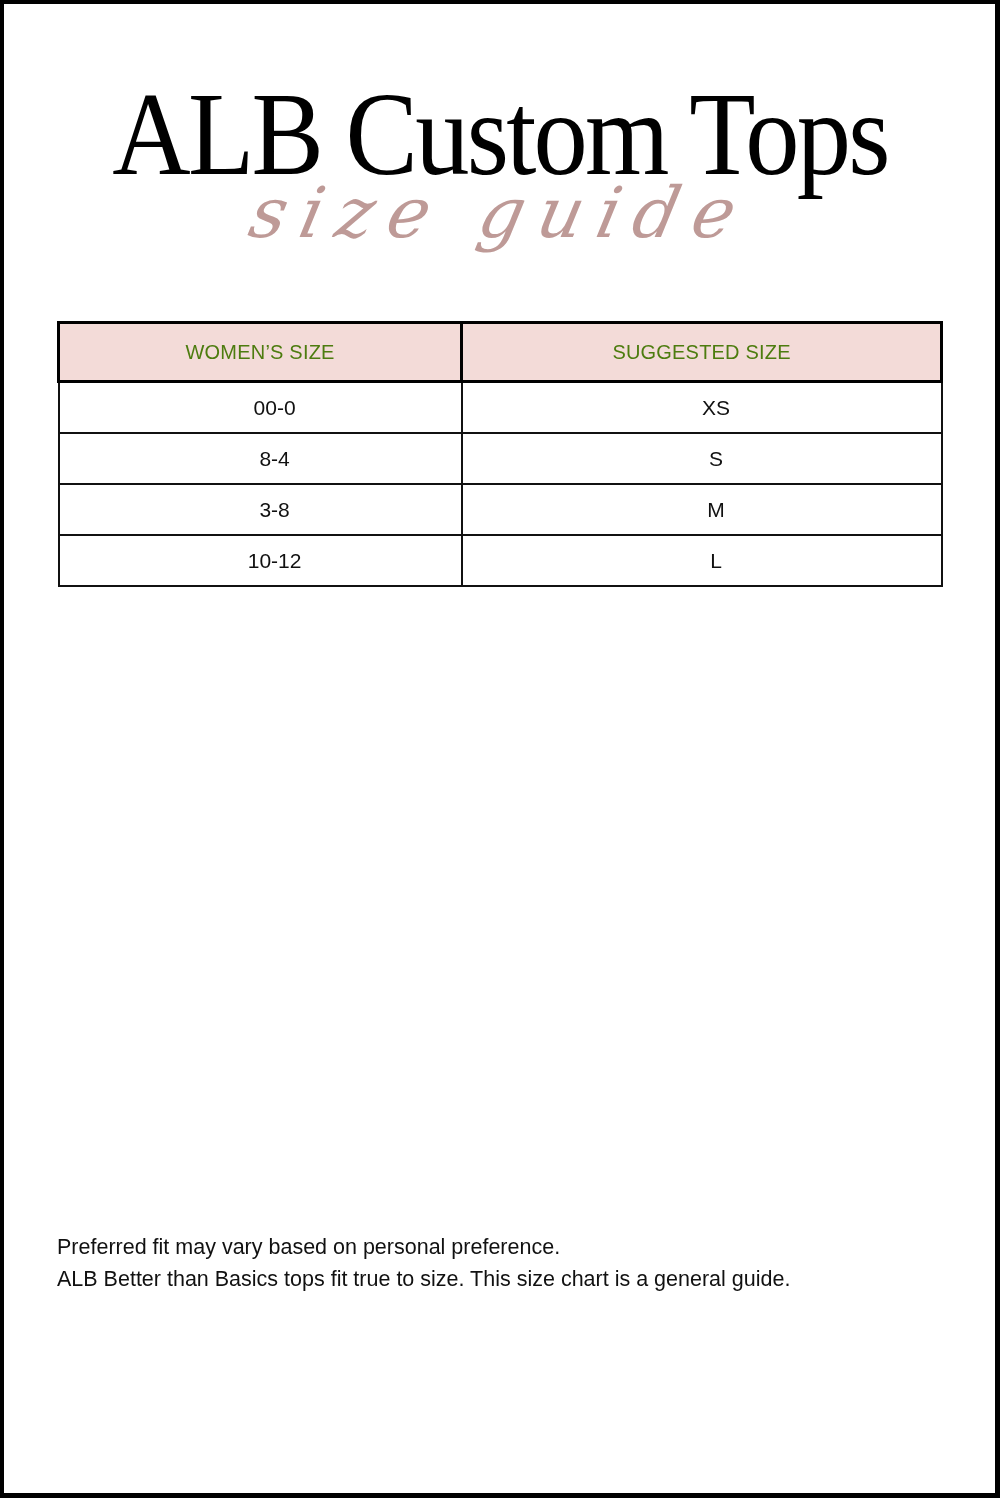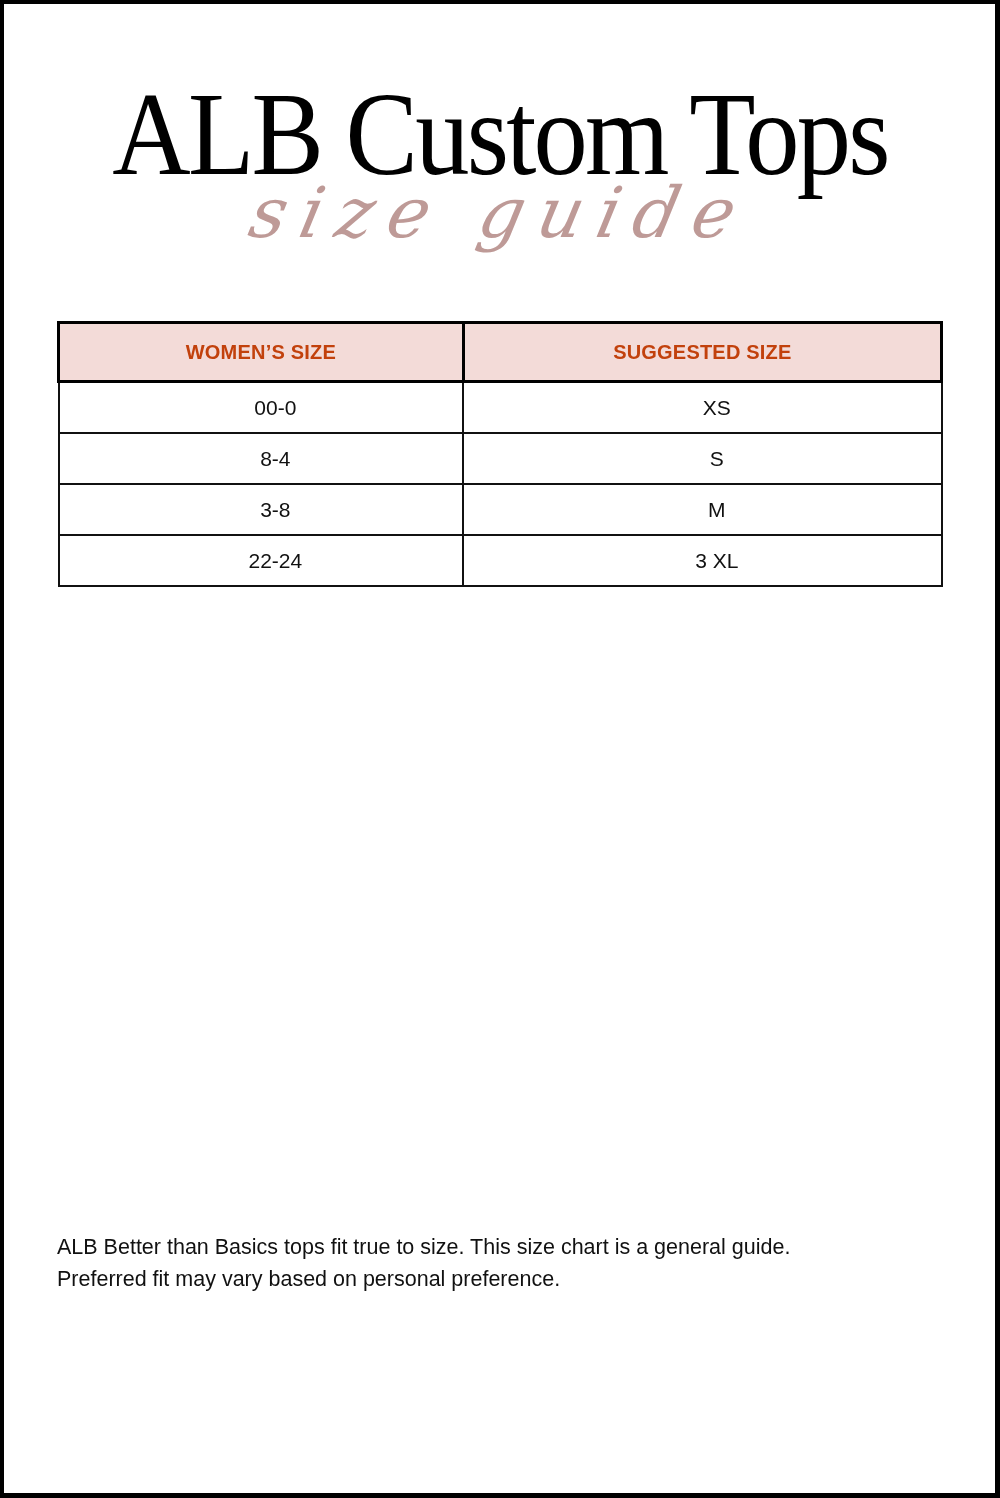--- a/index.html
+++ b/index.html
@@ -1,21 +1,21 @@
 <!DOCTYPE html>
 <html><head>
 <meta charset="utf-8">
 <style>
   html, body { margin:0; padding:0; }
   body { width:1000px; height:1498px; background:#ffffff; position:relative; overflow:hidden; }
   .frame { position:absolute; left:0; top:0; width:1000px; height:1498px; box-sizing:border-box; border:4px solid #000; border-right-width:5px; border-bottom-width:5px; }
   .title { position:absolute; left:0; top:70px; width:1000px; text-align:center; font-family:"Liberation Serif", "DejaVu Serif", serif; font-size:118px; line-height:130px; color:#000; letter-spacing:-3px; transform:scaleX(0.92); transform-origin:center; white-space:nowrap; }
   .script { position:absolute; left:0; top:168px; width:1000px; text-align:center; font-family:"DejaVu Serif", serif; font-style:italic; font-size:70px; line-height:90px; color:#b8908c; letter-spacing:14px; font-weight:normal; -webkit-text-stroke:0; opacity:0.9; transform:skewX(-12deg); }
   table.sizes { position:absolute; left:57px; top:321px; width:886px; border-collapse:collapse; font-family:"Liberation Sans", "DejaVu Sans", sans-serif; }
-  table.sizes th { background:#f3dbd8; border:3px solid #000; height:54px; font-size:20px; font-weight:bold; color:#c2410c; text-align:center; letter-spacing:0.2px; }
+  table.sizes th { background:#f3dbd8; border:3px solid #000; height:54px; font-size:20px; font-weight:normal; color:#4d7c0f; text-align:center; letter-spacing:0.2px; }
   table.sizes td { border:2px solid #111; height:47px; font-size:21px; color:#111; text-align:center;padding-left:30px; }
   .note { position:absolute; left:57px; top:1231px; width:900px; font-family:"Liberation Sans", "DejaVu Sans", sans-serif; font-size:21.5px; line-height:32px; color:#111; }
 </style>
 </head>
 <body>
 
 <div class="frame"></div>
 
 <h1 class="title" style="margin:0;font-weight:normal;">ALB Custom Tops</h1>
 
@@ -35,22 +35,22 @@
     </tr>
     <tr>
       <td>8-4</td>
       <td>S</td>
     </tr>
     <tr>
       <td>3-8</td>
       <td>M</td>
     </tr>
     <tr>
-      <td>22-24</td>
-      <td>3 XL</td>
+      <td>10-12</td>
+      <td>L</td>
     </tr>
   </tbody>
 </table>
 
 <div class="note">
+  <div>Preferred fit may vary based on personal preference.</div>
   <div>ALB Better than Basics tops fit true to size. This size chart is a general guide.</div>
-  <div>Preferred fit may vary based on personal preference.</div>
 </div>
 
 </body></html>

